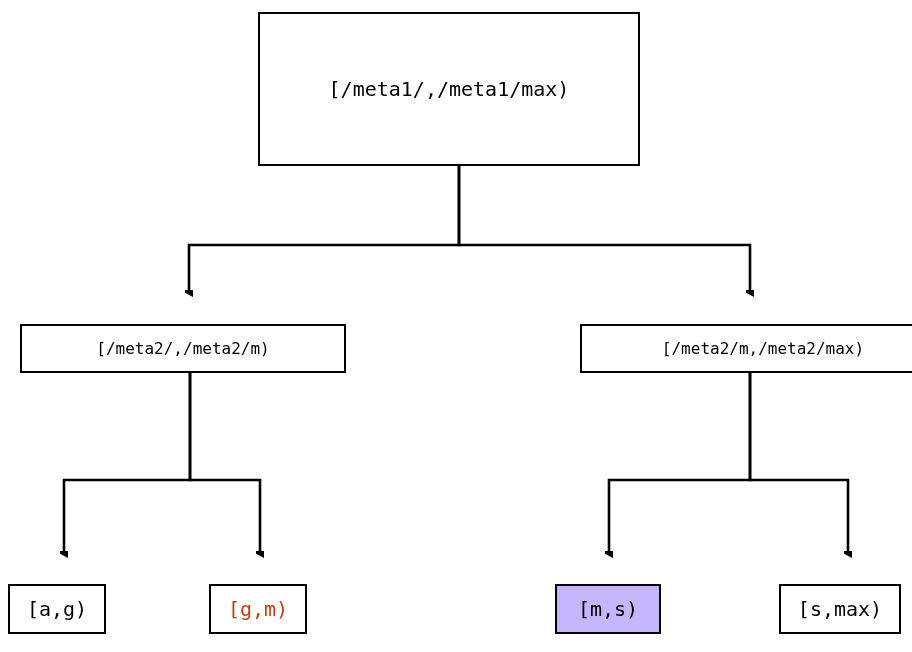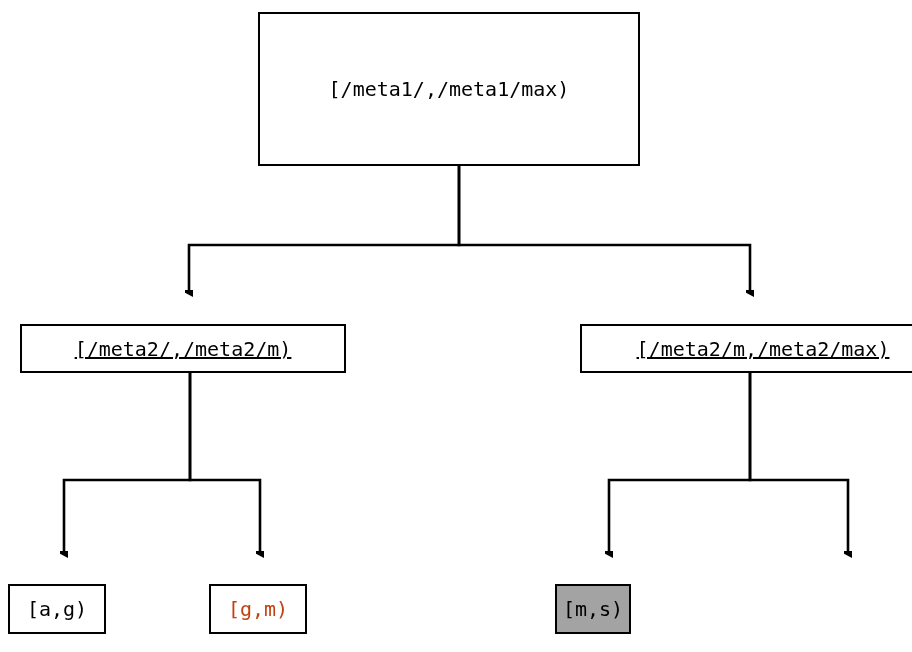--- a/index.html
+++ b/index.html
@@ -24,21 +24,21 @@
     background: #ffffff;
     display: flex;
     align-items: center;
     justify-content: center;
     color: #000000;
     font-family: "DejaVu Sans Mono", monospace;
     white-space: pre;
     letter-spacing: 0px;
   }
   .node-root   { font-size: 20px; }
-  .node-mid    { font-size: 20px; text-decoration: underline; }
+  .node-mid    { font-size: 16px; }
   .node-leaf   { font-size: 20px; }
 
   .edge-layer {
     position: absolute;
     left: 0;
     top: 0;
     width: 912px;
     height: 652px;
     pointer-events: none;
   }
@@ -80,16 +80,17 @@
   <div class="node node-root" id="n-root" style="left: 258px; top: 12px; width: 382px; height: 154px; border-color: rgb(0, 0, 0); background: rgb(255, 255, 255); color: rgb(0, 0, 0);">[/meta1/,/meta1/max)</div>
 
   <div class="node node-mid" id="n-mid-left" style="left: 20px; top: 324px; width: 326px; height: 49px; border-color: rgb(0, 0, 0); background: rgb(255, 255, 255); color: rgb(0, 0, 0);">[/meta2/,/meta2/m)</div>
 
   <div class="node node-mid" id="n-mid-right" style="left: 580px; top: 324px; width: 366px; height: 49px; border-color: rgb(0, 0, 0); background: rgb(255, 255, 255); color: rgb(0, 0, 0);">[/meta2/m,/meta2/max)</div>
 
   <div class="node node-leaf" id="n-leaf-a-g" style="left: 8px; top: 584px; width: 98px; height: 50px; border-color: rgb(0, 0, 0); background: rgb(255, 255, 255); color: rgb(0, 0, 0);">[a,g)</div>
 
   <div class="node node-leaf" id="n-leaf-g-m" style="left: 209px; top: 584px; width: 98px; height: 50px; border-color: rgb(0, 0, 0); background: rgb(255, 255, 255); color: #c2410c;">[g,m)</div>
 
-  <div class="node node-leaf" id="n-leaf-m-s" style="left: 555px; top: 584px; width: 76px; height: 50px; border-color: rgb(0, 0, 0); background: #a3a3a3; color: rgb(0, 0, 0);">[m,s)</div>
+  <div class="node node-leaf" id="n-leaf-m-s" style="left: 555px; top: 584px; width: 106px; height: 50px; border-color: rgb(0, 0, 0); background: #c4b5fd; color: rgb(0, 0, 0);">[m,s)</div>
 
+  <div class="node node-leaf" id="n-leaf-s-max" style="left: 779px; top: 584px; width: 122px; height: 50px; border-color: rgb(0, 0, 0); background: rgb(255, 255, 255); color: rgb(0, 0, 0);">[s,max)</div>
 
 </div>
 
 </body></html>

